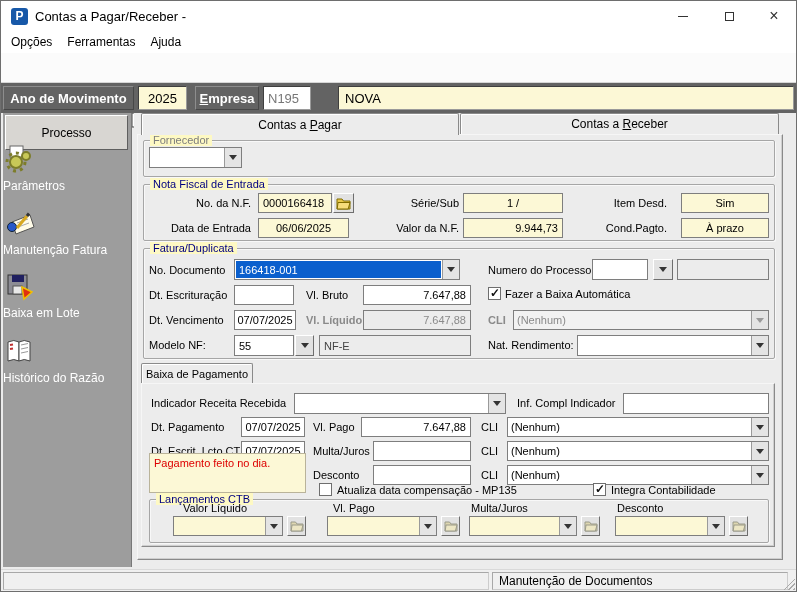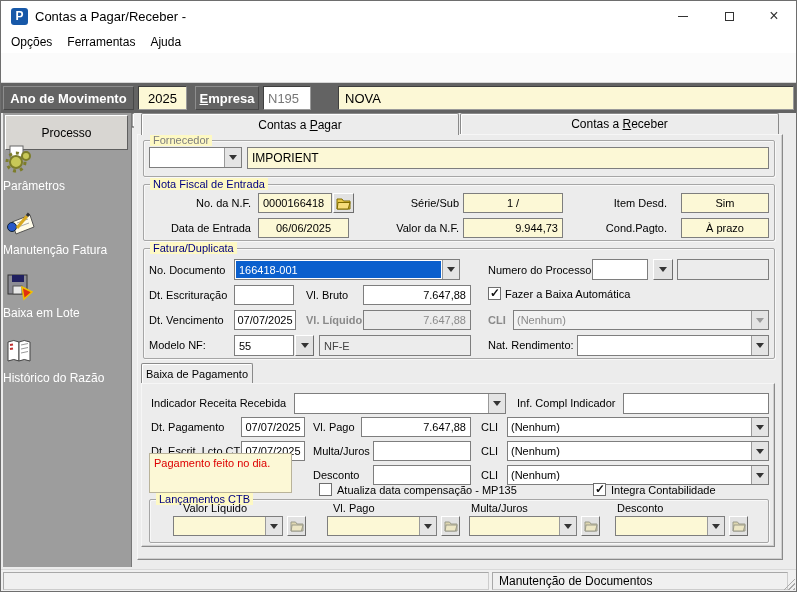--- a/index.html
+++ b/index.html
@@ -248,21 +248,20 @@
 
   <div class="group" style="left:142px;top:139px;width:632px;height:37px;">
     <span class="legend gray" style="left:6px;">Fornecedor</span>
   </div>
   <div class="combo" style="left:148px;top:146px;width:93px;">
     <div class="ctext"></div>
     <div class="cbtn">
         <span class="arr"></span>
       </div>
   </div>
-  <div class="fld cream" style="left:246px;top:146px;width:522px;height:22px;font-size:12px;">IMPORIENT</div>
 
   <div class="group" style="left:142px;top:183px;width:632px;height:57px;">
     <span class="legend blue" style="left:6px;">Nota Fiscal de Entrada</span>
   </div>
   <div class="lbl r" style="left:146px;top:196px;width:104px;">No. da N.F.</div>
   <div class="fld cream" style="left:257px;top:192px;width:74px;">0000166418</div>
   <div class="sqbtn" style="left:332px;top:192px;width:21px;height:20px;">
     <svg width="15" height="13">
         <path d="M1 2 h5 l1.5 2 H14 v8 H1 z" fill="#e8c84a" stroke="#806c00"></path>
         <path d="M2 5.5 h12 l-1.8 6.5 H1.2 z" fill="#f7dd7a" stroke="#806c00"></path>
@@ -359,21 +358,21 @@
   <div class="lbl" style="left:312px;top:444px;">Multa/Juros</div>
   <div class="fld whitefld" style="left:372px;top:440px;width:98px;"></div>
   <div class="lbl" style="left:480px;top:444px;">CLI</div>
   <div class="combo" style="left:506px;top:440px;width:262px;height:20px;">
     <div class="ctext">(Nenhum)</div>
     <div class="cbtn">
         <span class="arr"></span>
       </div>
   </div>
 
-  <div class="note" style="left:148px;top:452px;width:143px;height:40px;">Pagamento feito no dia.</div>
+  <div class="note" style="left:148px;top:452px;width:157px;height:40px;">Pagamento feito no dia.</div>
   <div class="lbl" style="left:312px;top:468px;">Desconto</div>
   <div class="fld whitefld" style="left:372px;top:464px;width:98px;"></div>
   <div class="lbl" style="left:480px;top:468px;">CLI</div>
   <div class="combo" style="left:506px;top:464px;width:262px;height:20px;">
     <div class="ctext">(Nenhum)</div>
     <div class="cbtn">
         <span class="arr"></span>
       </div>
   </div>
 

